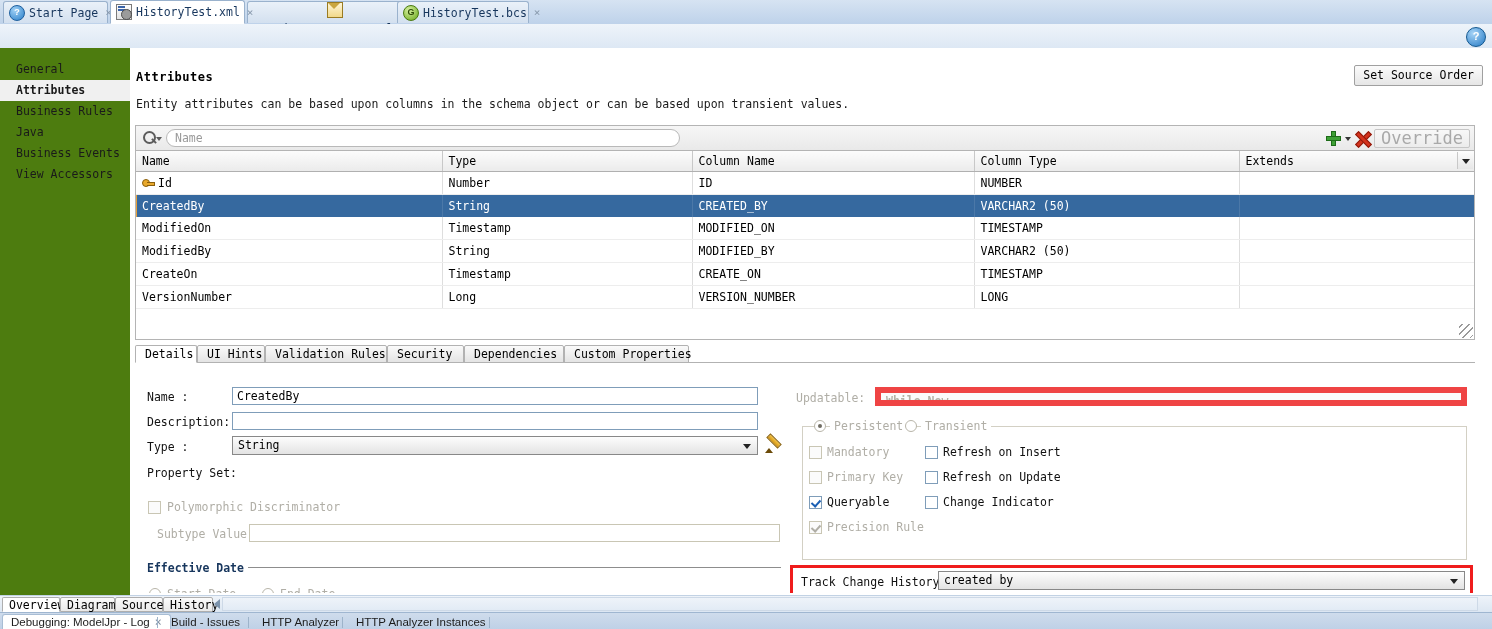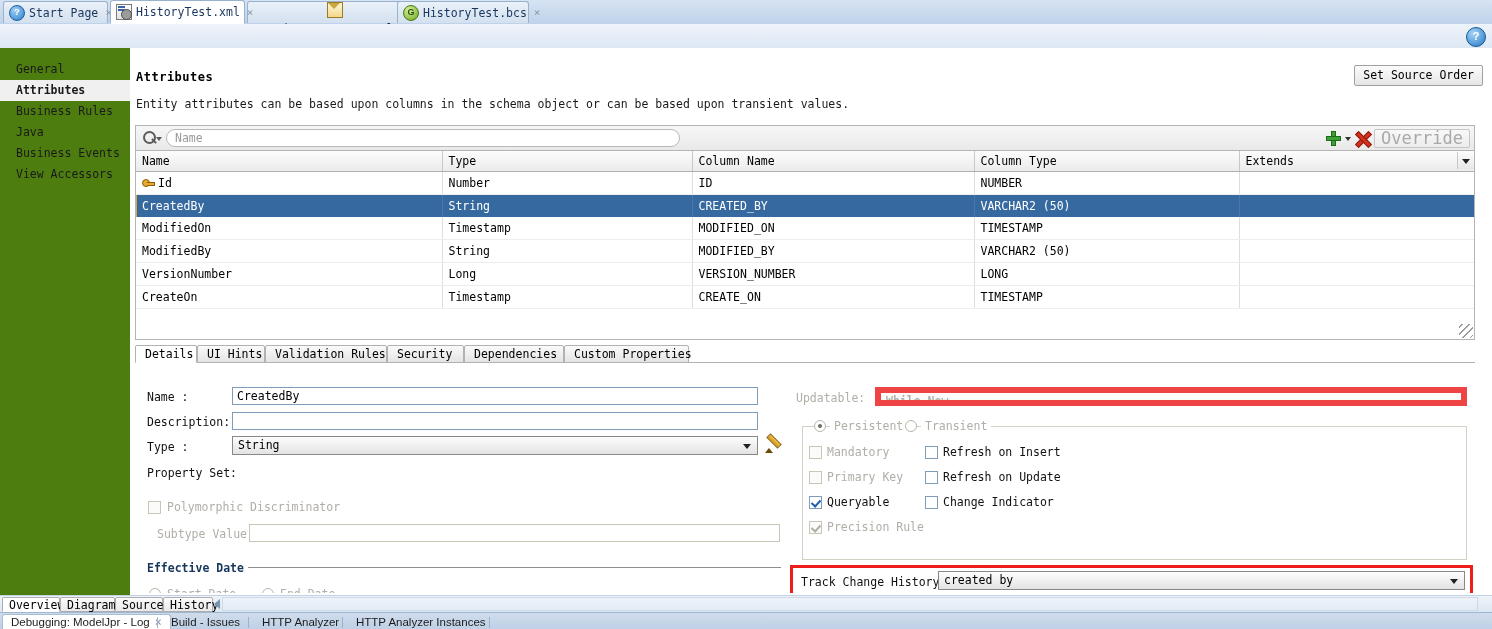--- a/index.html
+++ b/index.html
@@ -347,31 +347,31 @@
             <td></td>
           </tr>
           <tr>
             <td>ModifiedBy</td>
             <td>String</td>
             <td>MODIFIED_BY</td>
             <td>VARCHAR2 (50)</td>
             <td></td>
           </tr>
           <tr>
+            <td>CreateOn</td>
+            <td>Timestamp</td>
+            <td>CREATE_ON</td>
+            <td>TIMESTAMP</td>
+            <td></td>
+          </tr>
+          <tr>
             <td>VersionNumber</td>
             <td>Long</td>
             <td>VERSION_NUMBER</td>
             <td>LONG</td>
-            <td></td>
-          </tr>
-          <tr>
-            <td>CreateOn</td>
-            <td>Timestamp</td>
-            <td>CREATE_ON</td>
-            <td>TIMESTAMP</td>
             <td></td>
           </tr>
         </tbody>
       </table>
       <div class="hdrmenu"></div>
       <div class="gripper"></div>
     </div>
 
     <div class="dtabs">
       <div class="dtab active" style="left:0px;width:62px;">Details</div>

